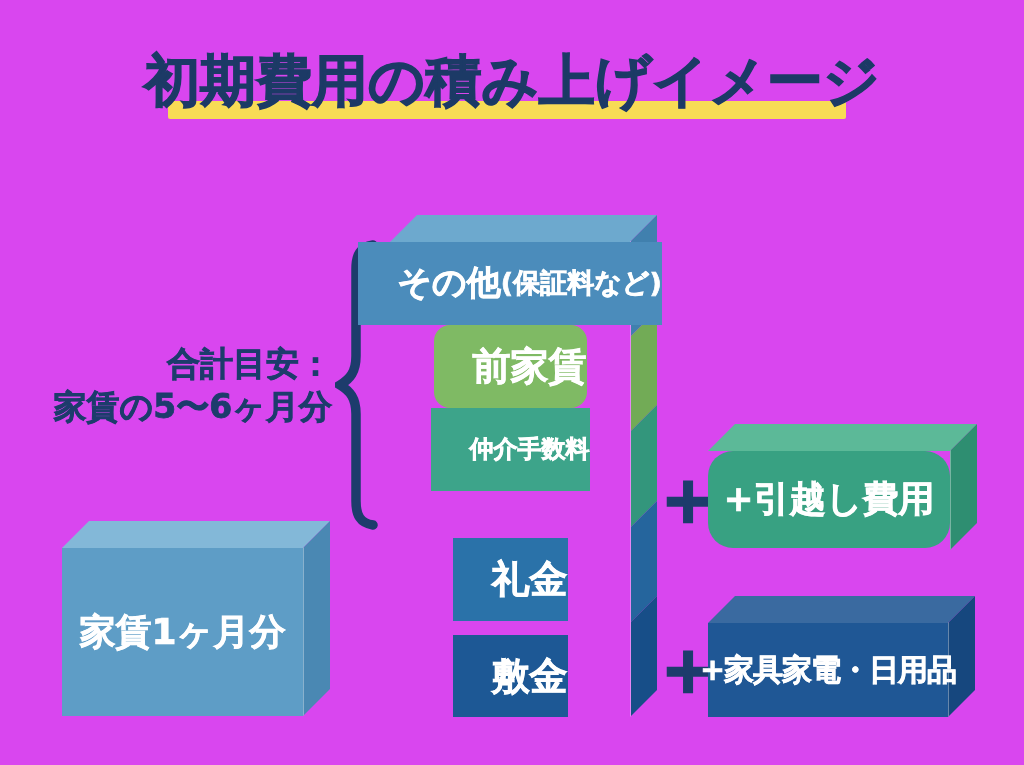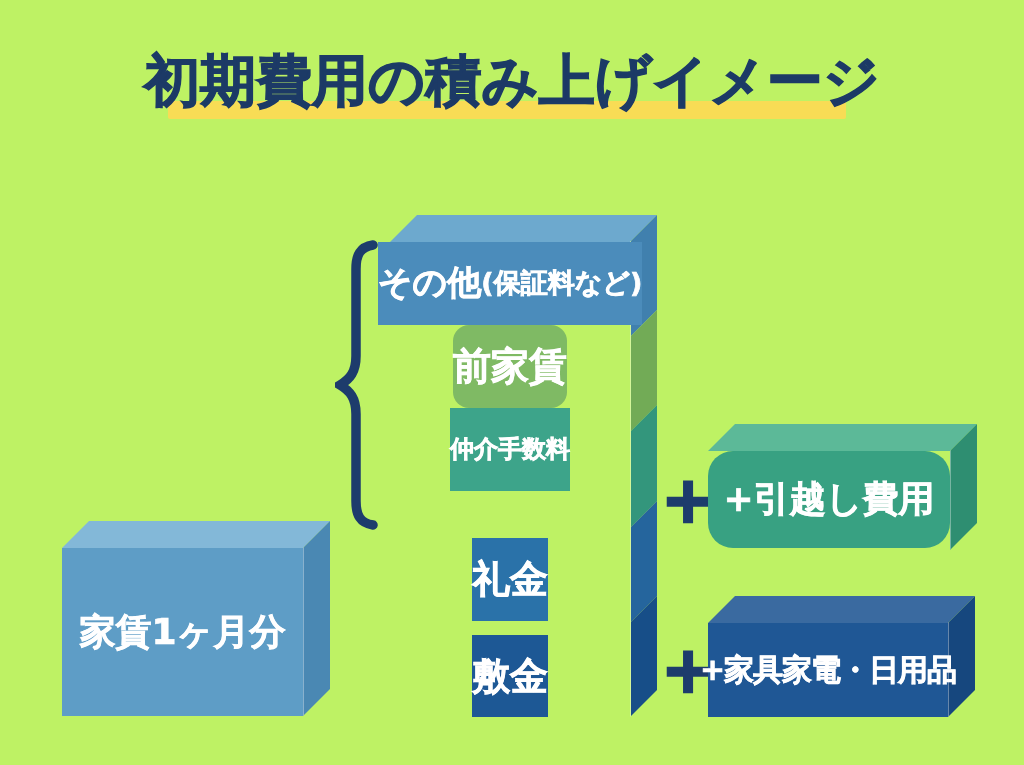--- a/index.html
+++ b/index.html
@@ -41,38 +41,42 @@
   .box3d .face-top{height:27px;transform:skewX(-45deg);transform-origin:0 0;}
   .box3d .face-side{width:27px;transform:skewY(-45deg);transform-origin:0 0;
     border-left:1.5px solid rgba(255,255,255,.35);box-sizing:border-box;}
   .box3d .face-front{display:flex;align-items:center;justify-content:center;}
   .box-label{
     color:#fff;font-weight:700;white-space:nowrap;
     -webkit-text-stroke:0.7px #fff;
   }
   
   .bar-front,.bar-side{display:flex;flex-direction:column;}
-  .bar-front .seg{display:flex;align-items:center;justify-content:flex-end;}
+  .bar-front .seg{display:flex;align-items:center;justify-content:flex-end;padding-left:39px;}
   .seg-sub{font-size:27px;}
   
   .plus{
     position:absolute;width:66px;height:70px;line-height:70px;
     text-align:center;font-size:64px;font-weight:700;
     -webkit-text-stroke:2.6px currentColor;
     user-select:none;
   }
 </style>
 </head>
 <body>
 
-<div class="stage" style="background-color: #bef264;">
+<div class="stage" style="background-color: #d946ef;">
 
   <span class="title-highlight" style="background-color: rgb(248, 220, 85);"></span>
   <h1 class="page-title" style="color: rgb(28, 58, 102);">初期費用の積み上げイメージ</h1>
 
+  <div class="summary" style="color: rgb(29, 60, 108);">
+    <div>合計目安：</div>
+    <div>家賃の5〜6ヶ月分</div>
+  </div>
 
   <span class="brace" style="color: rgb(29, 60, 108);">
     <svg width="44" height="290" viewBox="0 0 44 290" fill="none">
       <path d="M 38 5 C 25 7 21 15 21 29 L 21 116 C 21 132 15 139 5 145 C 15 151 21 158 21 174 L 21 261 C 21 275 25 283 38 285" stroke="currentColor" stroke-width="9.5" stroke-linecap="round" fill="none"></path>
     </svg>
   </span>
 
   <div class="box3d" style="left:390px;top:215px;width:267px;height:502px;">
     <div class="face face-top" style="left: 27px; top: 0px; width: 240px; background-color: rgb(109, 169, 206);"></div>
     <div class="face face-side bar-side" style="left:240px;top:27px;height:475px;">

